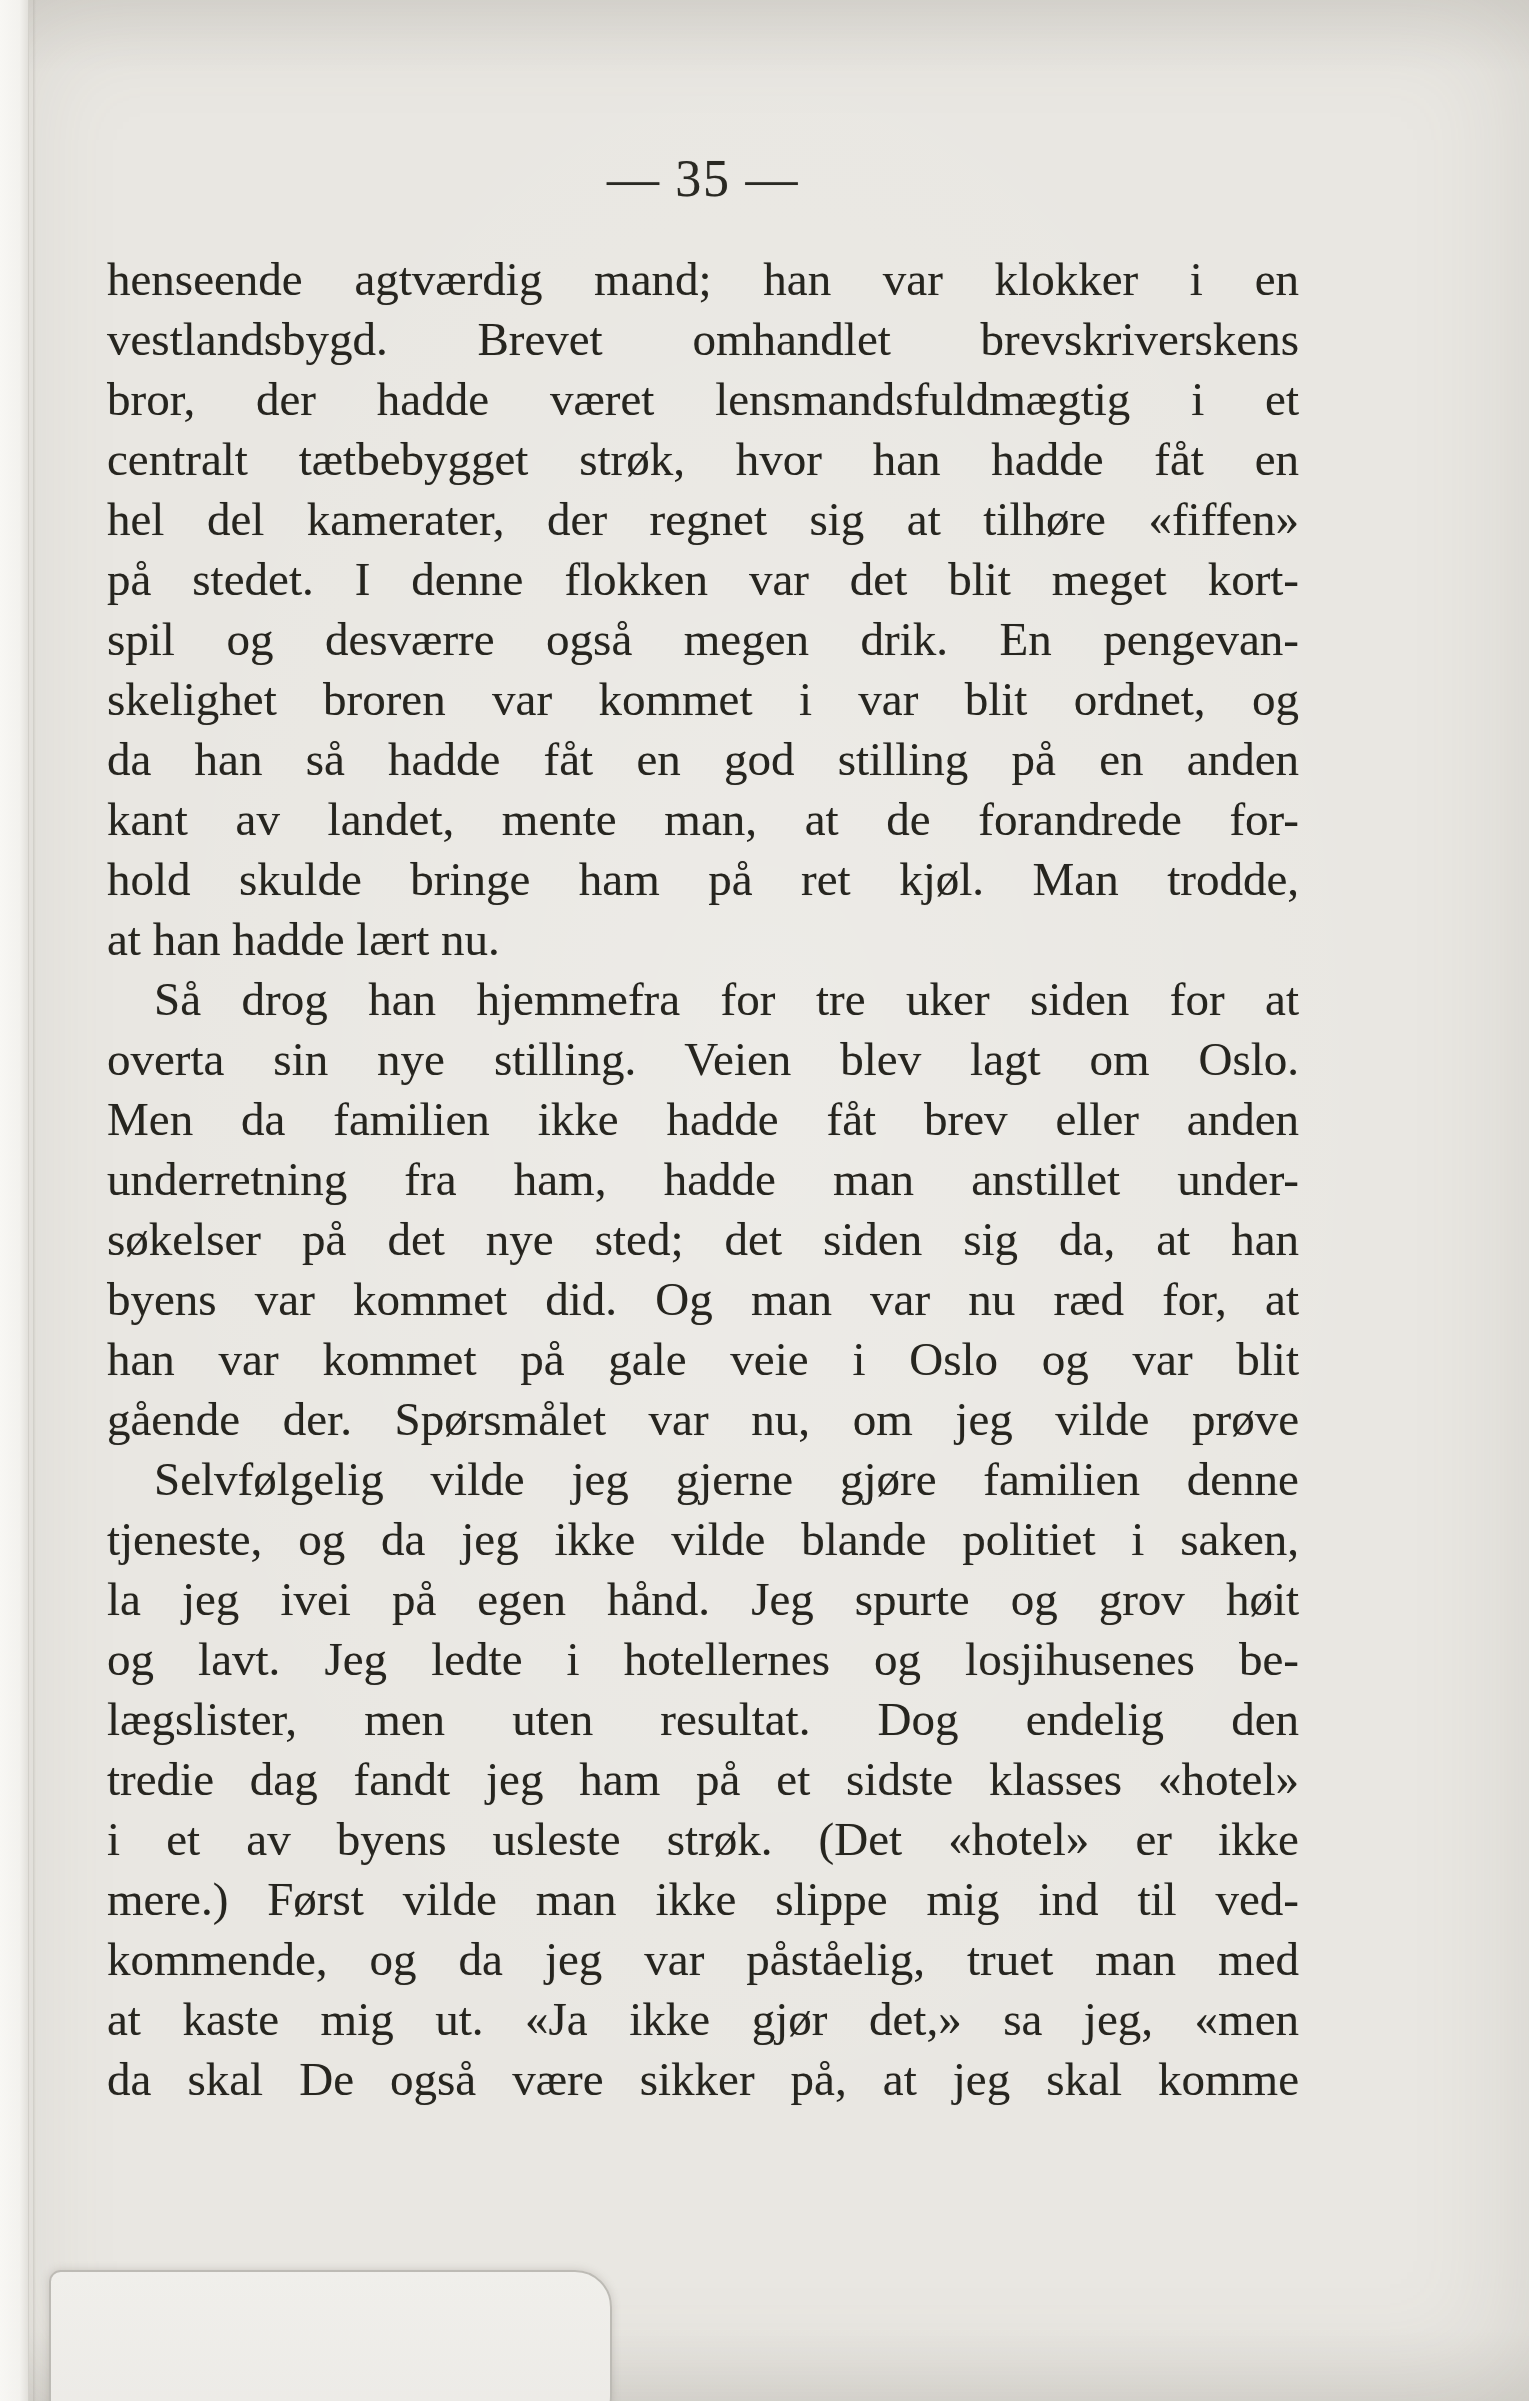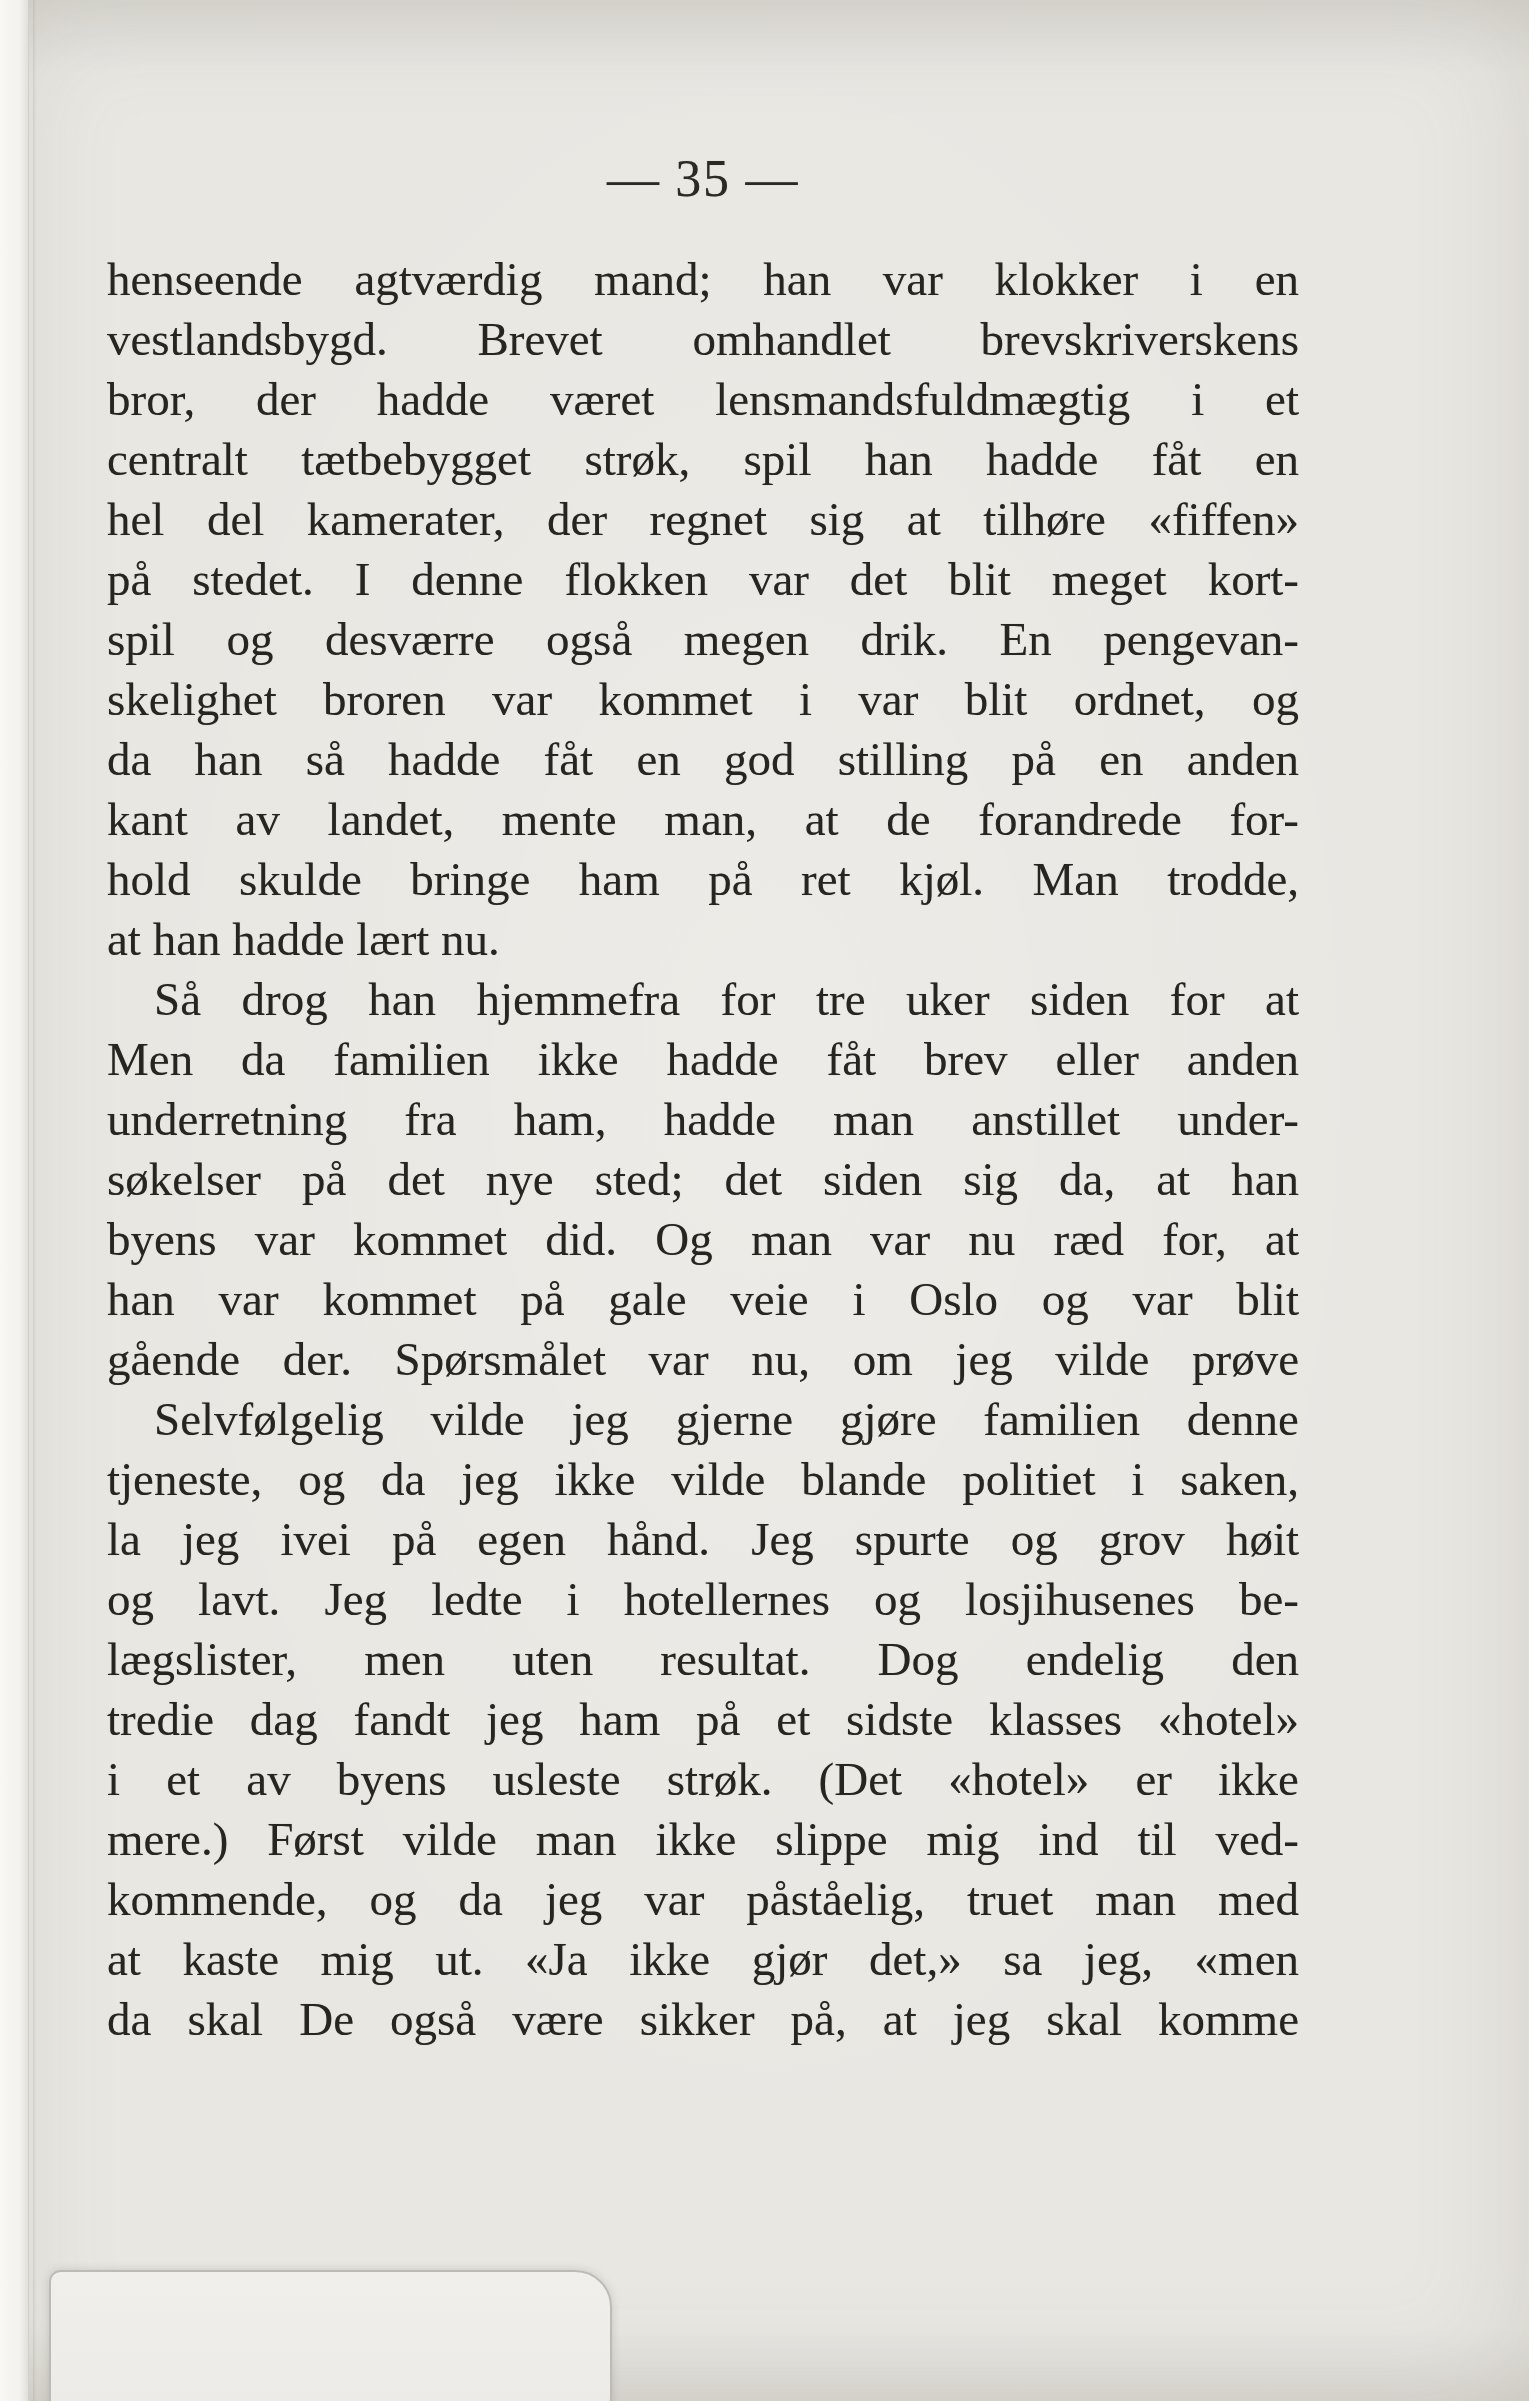--- a/index.html
+++ b/index.html
@@ -98,32 +98,33 @@
   <div class="page-edge"></div>
   <div class="page-edge-inner-line"></div>
 
   <div class="page-number">— 35 —</div>
 
   <div class="page-body">
       <div class="para">
         <div class="line">henseende agtværdig mand; han var klokker i en</div>
         <div class="line">vestlandsbygd.  Brevet omhandlet brevskriverskens</div>
         <div class="line">bror, der hadde været lensmandsfuldmægtig i et</div>
-        <div class="line">centralt tætbebygget strøk, spil han hadde fåt en</div>
+        <div class="line">centralt tætbebygget strøk, hvor han hadde fåt en</div>
         <div class="line">hel del kamerater, der regnet sig at tilhøre «fiffen»</div>
         <div class="line">på stedet.  I denne flokken var det blit meget kort-</div>
         <div class="line">spil og desværre også megen drik.  En pengevan-</div>
         <div class="line">skelighet broren var kommet i var blit ordnet, og</div>
         <div class="line">da han så hadde fåt en god stilling på en anden</div>
         <div class="line">kant av landet, mente man, at de forandrede for-</div>
         <div class="line">hold skulde bringe ham på ret kjøl.  Man trodde,</div>
         <div class="line noforce">at han hadde lært nu.</div>
       </div>
       <div class="para">
         <div class="line indent">Så drog han hjemmefra for tre uker siden for at</div>
+        <div class="line">overta sin nye stilling.  Veien blev lagt om Oslo.</div>
         <div class="line">Men da familien ikke hadde fåt brev eller anden</div>
         <div class="line">underretning fra ham, hadde man anstillet under-</div>
         <div class="line">søkelser på det nye sted; det siden sig da, at han</div>
         <div class="line">byens var kommet did.  Og man var nu ræd for, at</div>
         <div class="line">han var kommet på gale veie i Oslo og var blit</div>
         <div class="line">gående der.  Spørsmålet var nu, om jeg vilde prøve</div>
       </div>
       <div class="para">
         <div class="line indent">Selvfølgelig vilde jeg gjerne gjøre familien denne</div>
         <div class="line">tjeneste, og da jeg ikke vilde blande politiet i saken,</div>

